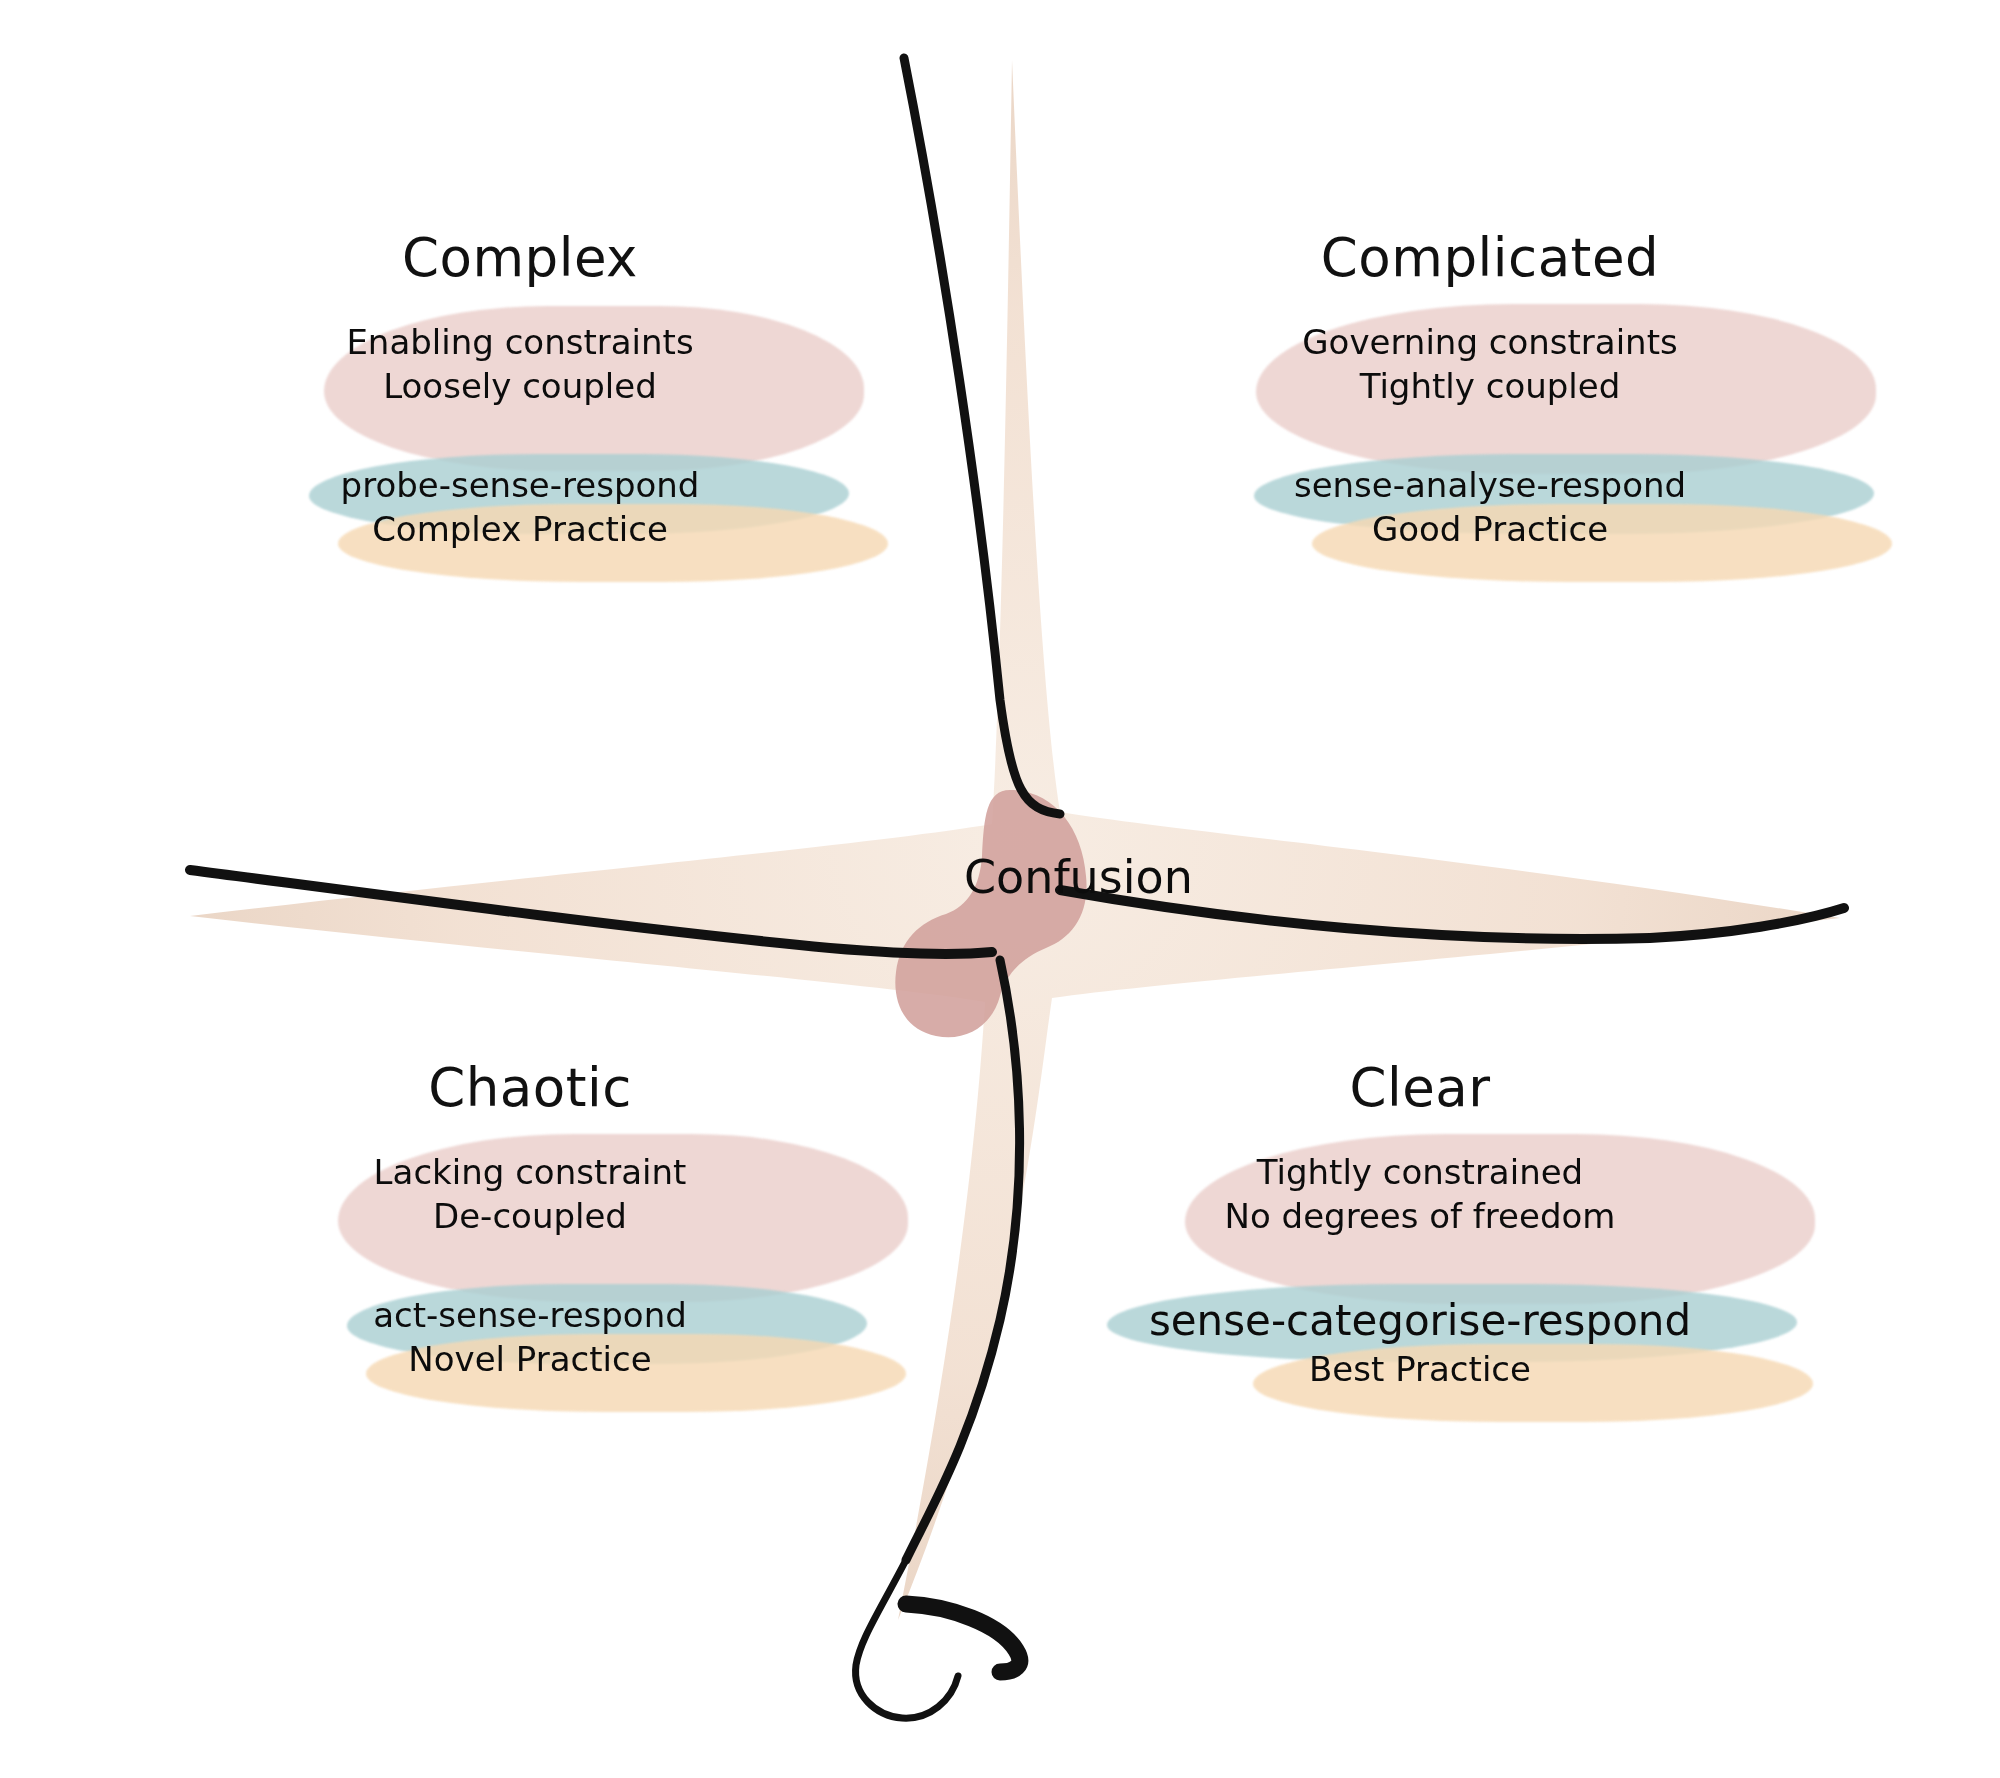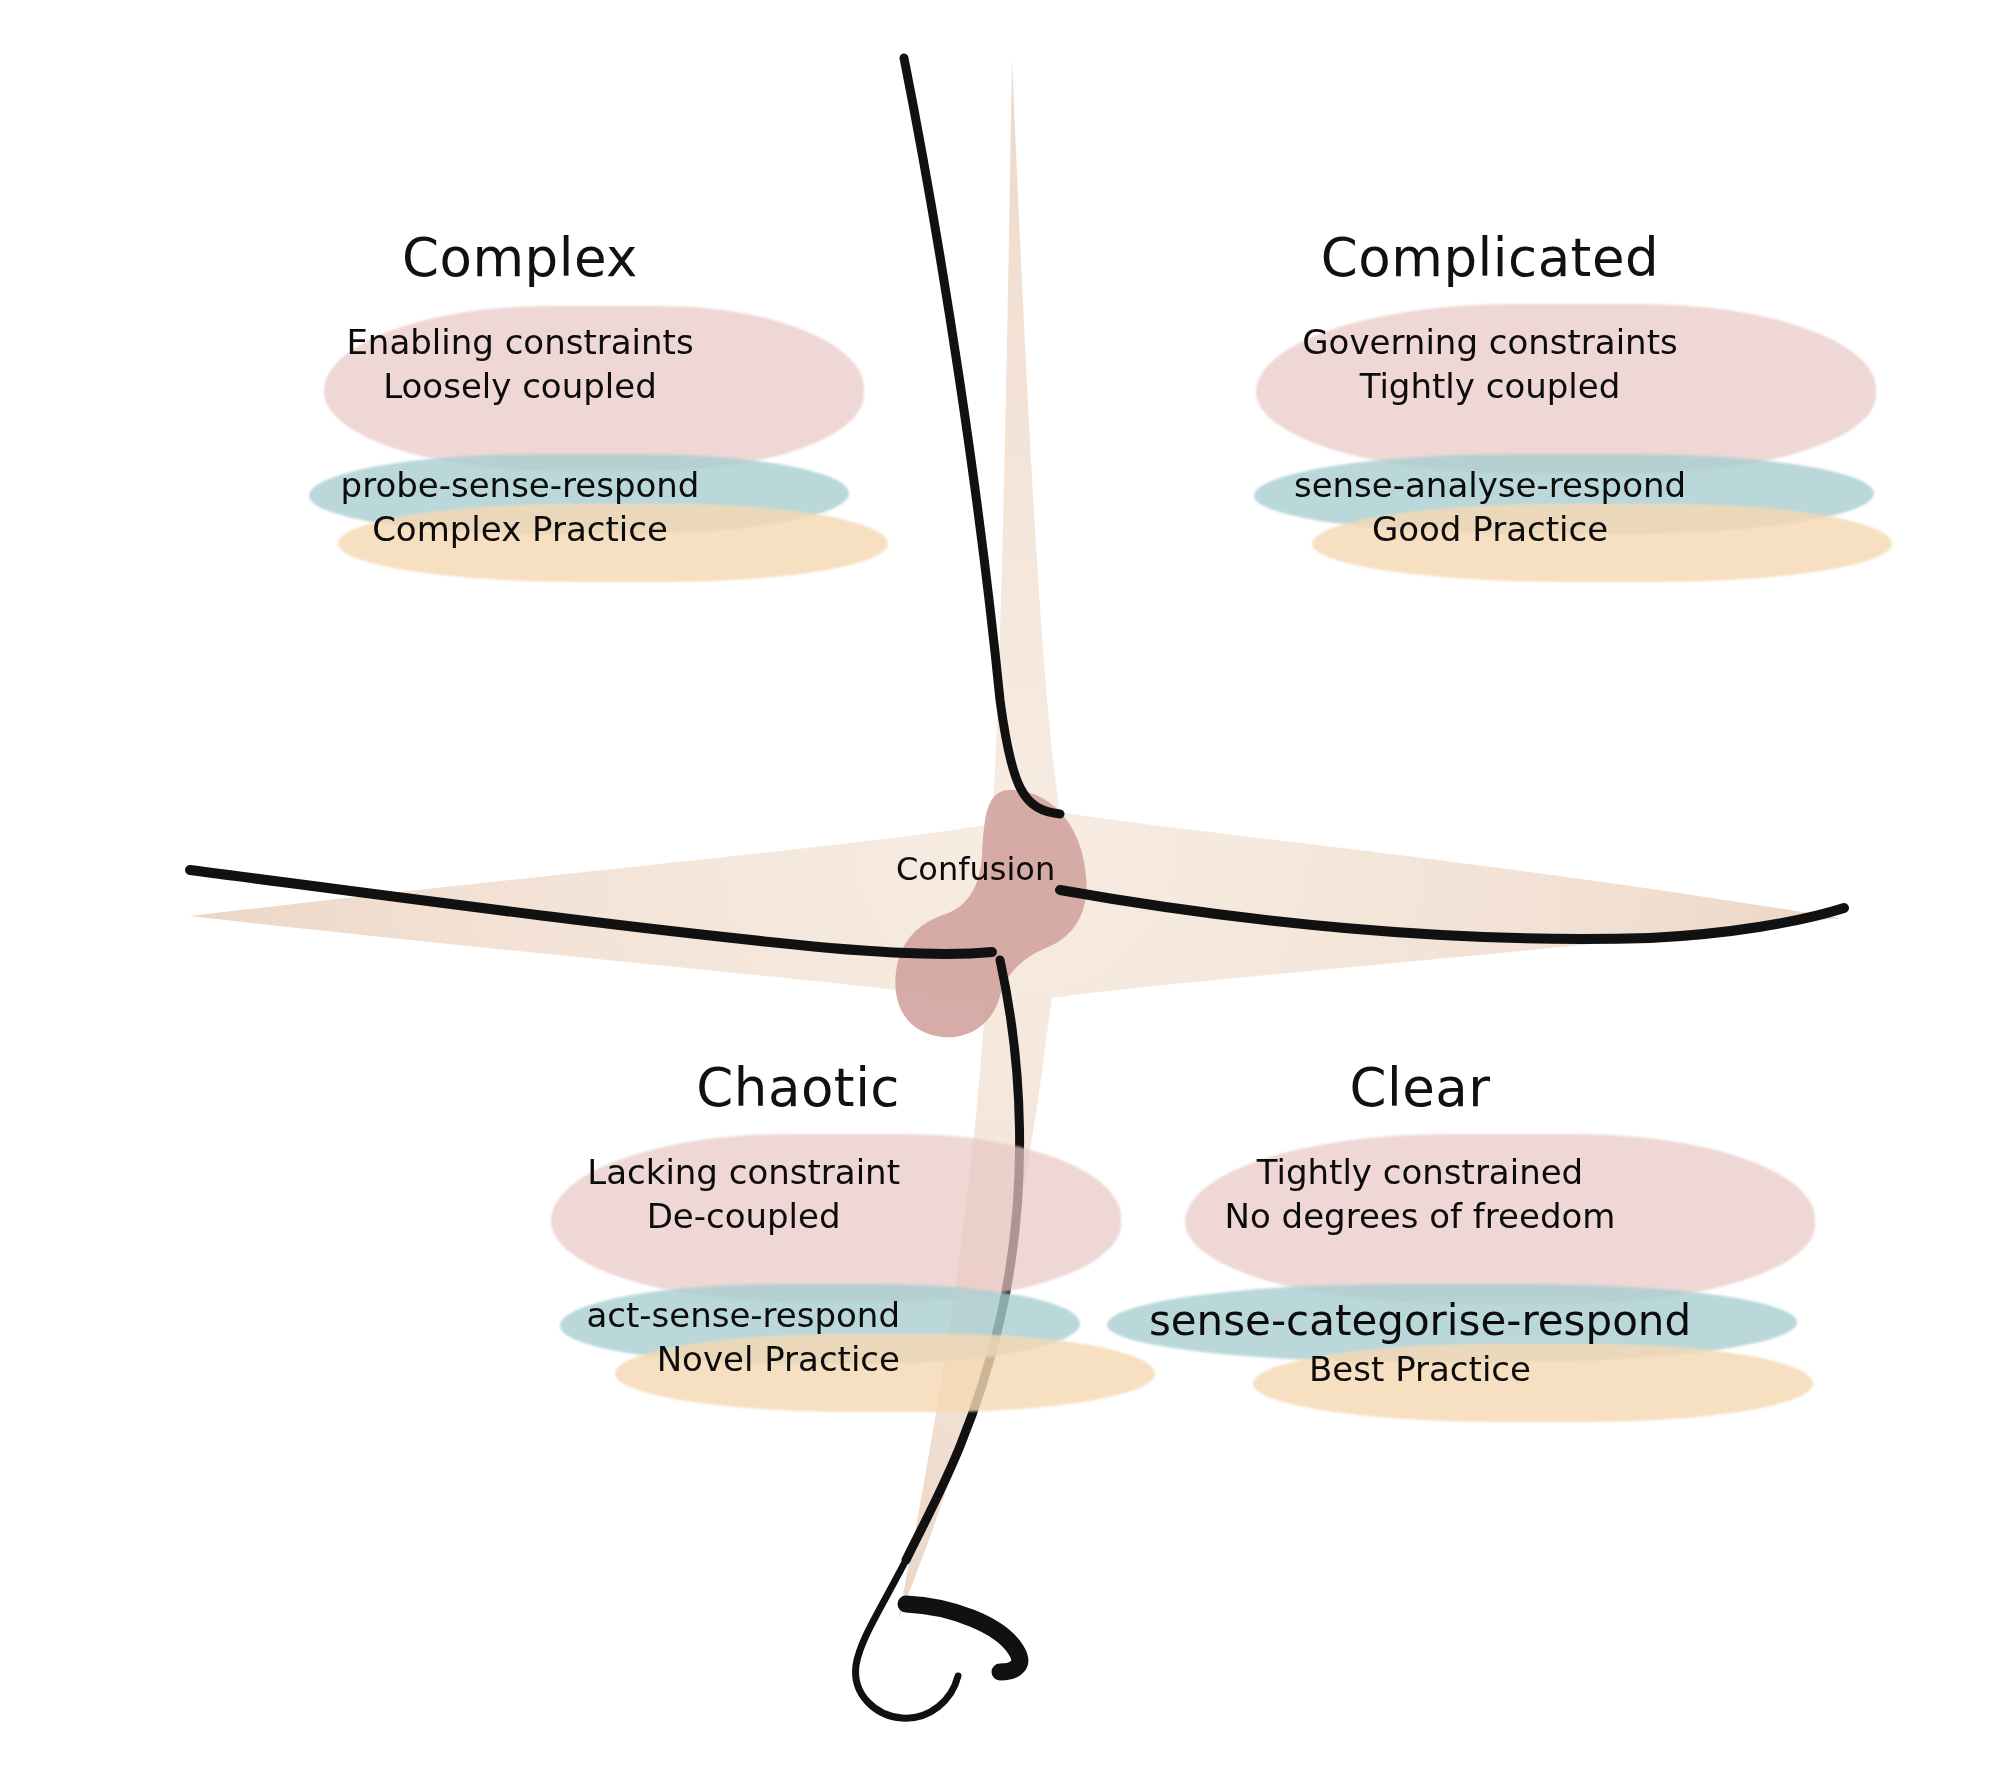--- a/index.html
+++ b/index.html
@@ -28,21 +28,21 @@
   }
 
   
   .quadrant {
     position: absolute;
     display: flex;
     flex-direction: column;
   }
   .q-complex      { left: 150px;  top: 230px;  width: 740px; align-items: center; }
   .q-complicated  { left: 1110px; top: 230px;  width: 760px; align-items: center; }
-  .q-chaotic      { left: 160px;  top: 1060px; width: 740px; align-items: flex-end; }
+  .q-chaotic      { left: 160px;  top: 1060px; width: 740px; align-items: center; }
   .q-clear        { left: 1030px; top: 1060px; width: 780px; align-items: center; }
 
   .q-title {
     font-family: "DejaVu Sans", sans-serif;
     font-size: 53px;
     font-weight: 400;
     color: #111111;
     letter-spacing: 0.5px;
     line-height: 1.05;
     margin: 0 0 34px 0;
@@ -101,24 +101,24 @@
     flex-direction: column;
     align-items: center;
   }
   .practice-row .hl-line { line-height: 1.28; }
 
   
   .confusion-label {
     position: absolute;
     z-index: 6;
     font-family: "DejaVu Sans", sans-serif;
-    font-size: 32px;
+    font-size: 46px;
     color: #0c0c0c;
     white-space: nowrap;
-    left: 896px;
+    left: 964px;
     top: 850px;
   }
 </style>
 </head>
 <body>
 
 <div id="stage">
 
   <svg id="curves" viewBox="0 0 2000 1778">
     <defs>

